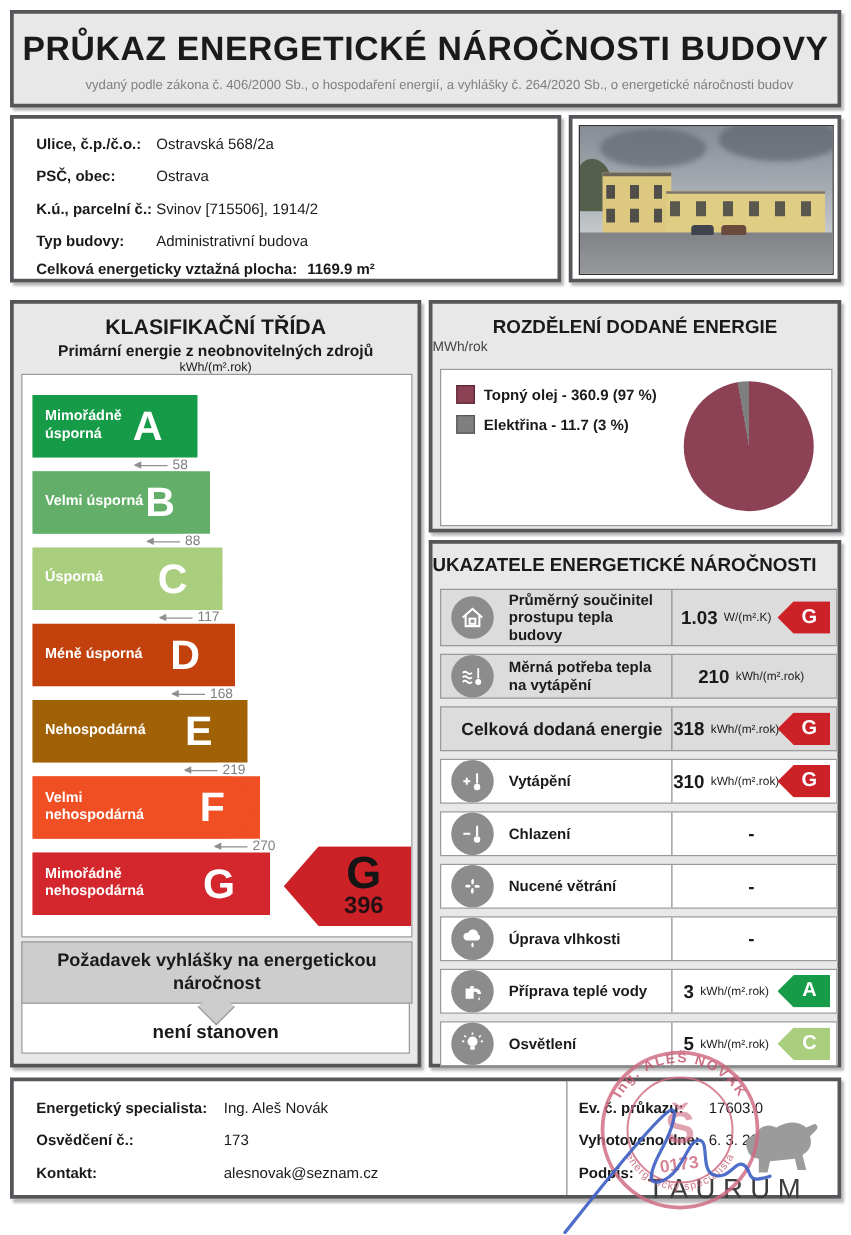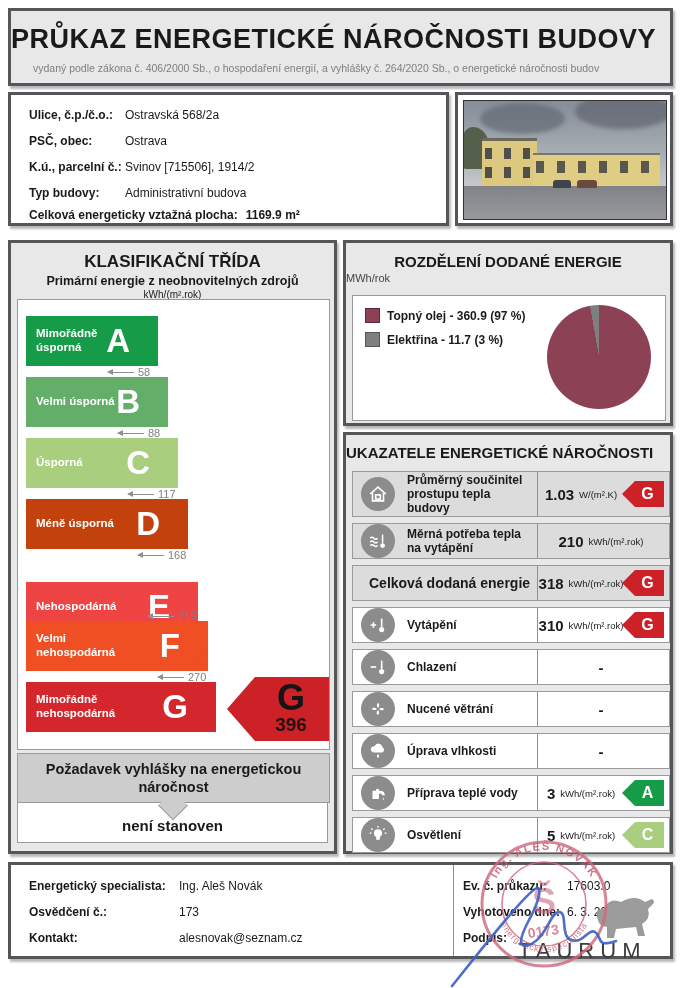--- a/index.html
+++ b/index.html
@@ -3,21 +3,21 @@
 <meta charset="utf-8">
 <style>
   html,body{margin:0;padding:0;background:#fff;}
   .page{position:relative;width:681px;height:988px;background:#fff;
         font-family:"Liberation Sans",sans-serif;color:#1a1a1a;overflow:hidden;}
   .box{position:absolute;box-sizing:border-box;background:#fff;
        border:3px solid #55565a;box-shadow:2px 3px 2px rgba(0,0,0,.28);}
   .panel{background:#e8e8e8;}
 
   
-  .hdr{left:8px;top:8px;width:665px;height:78px;text-align:left;}
+  .hdr{left:8px;top:8px;width:665px;height:78px;text-align:center;}
   .hdr-title{font-size:27px;font-weight:bold;letter-spacing:.5px;margin-top:13px;}
   .hdr-sub{font-size:10.5px;color:#7f7f7f;margin-top:7px;padding-left:22px;}
 
   
   .info{left:8px;top:92px;width:441px;height:134px;}
   .info-row{position:absolute;left:18px;font-size:12px;white-space:nowrap;}
   .info-row .lbl{font-weight:bold;display:inline-block;width:86px;}
   .info-row .val{position:absolute;left:96px;font-weight:normal;}
   .info-area .lbl{width:auto;}
   .info-area .val2{font-weight:bold;margin-left:8px;}
@@ -126,21 +126,21 @@
   .fr1{left:452px;top:14px;}.fr2{left:452px;top:40px;}.fr3{left:452px;top:66px;}
   .fvr{position:absolute;left:104px;top:0;font-weight:normal;}
 
   .stamp{position:absolute;left:478px;top:838px;width:132px;height:132px;opacity:.82;z-index:5;}
   .sig{position:absolute;left:438px;top:850px;width:200px;height:140px;z-index:7;}
   .bull{position:absolute;left:592px;top:892px;width:64px;height:48px;z-index:4;}
   .taurum{position:absolute;left:518px;top:938px;width:156px;font-size:22px;letter-spacing:6px;
      color:#3c3c3c;z-index:4;}
 
   .cls-a{background:#169b48;} .cls-b{background:#63ae68;} .cls-c{background:#a9ce7d;}
-  .cls-d{background:#c2410c;} .cls-e{background:#ef4444;margin-top:22px;} .cls-f{background:#f04e23;}
+  .cls-d{background:#c2410c;} .cls-e{background:#a16207;} .cls-f{background:#f04e23;}
   .cls-g{background:#d3262d;}
 </style>
 </head>
 <body>
 
 <div class="page">
 
   <div class="box panel hdr">
     <div class="hdr-title">PRŮKAZ ENERGETICKÉ NÁROČNOSTI BUDOVY</div>
     <div class="hdr-sub">vydaný podle zákona č. 406/2000 Sb., o hospodaření energií, a vyhlášky č. 264/2020 Sb., o energetické náročnosti budov</div>
@@ -240,21 +240,21 @@
       <div class="thr" style="top:310px;left:130px">
         <span class="thr-line"></span>
         <span>219</span>
       </div>
 
       <div class="bar cls-f" style="top:321px;width:182px">
         <div class="bar-shape cls-f"></div>
         <span class="bar-label">Velmi nehospodárná</span>
         <span class="bar-letter">F</span>
       </div>
-      <div class="thr" style="top:371px;left:140px">
+      <div class="thr" style="top:371px;left:154px">
         <span class="thr-line"></span>
         <span>270</span>
       </div>
 
       <div class="bar cls-g" style="top:382px;width:190px">
         <div class="bar-shape cls-g"></div>
         <span class="bar-label">Mimořádně nehospodárná</span>
         <span class="bar-letter">G</span>
       </div>
 

